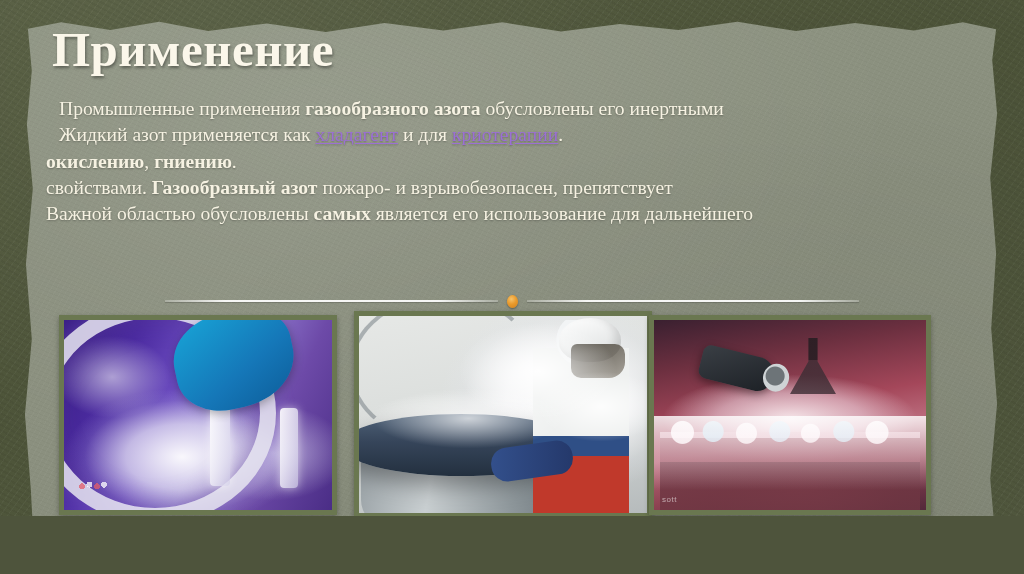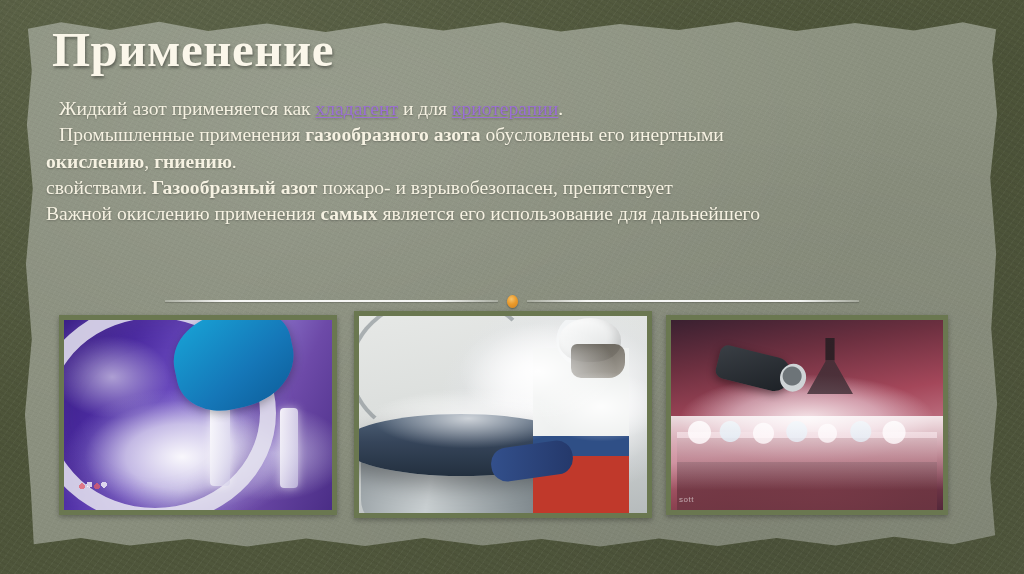--- a/index.html
+++ b/index.html
@@ -7,21 +7,21 @@
   html, body {
     width:1024px; height:574px;
     overflow:hidden;
     background:#4e543c;
     font-family:"Liberation Serif", serif;
   }
 
   
   .slide {
     position:relative;
-    width:1024px; height:574px;
+    width:1024px; height:516px;
     background:
       radial-gradient(circle at 22% 14%, rgba(255,255,255,.045), transparent 48%),
       radial-gradient(circle at 78% 82%, rgba(0,0,0,.10), transparent 55%),
       linear-gradient(160deg,#575e42 0%,#4d5439 45%,#545b40 100%);
     overflow:hidden;
     padding-left:8px;
   }
   
   .slide::before{
     content:"";
@@ -226,21 +226,21 @@
   .vapor {
     position:absolute; inset:0;
     background:
       radial-gradient(ellipse 38% 34% at 62% 28%, rgba(255,255,255,.95), transparent 72%),
       radial-gradient(ellipse 30% 24% at 84% 46%, rgba(255,255,255,.85), transparent 74%),
       radial-gradient(ellipse 44% 20% at 38% 52%, rgba(255,255,255,.72), transparent 76%);
     pointer-events:none;
   }
 
   
-  #photo3 { left:666px; top:315px; width:282px; height:200px; }
+  #photo3 { left:649px; top:315px; width:282px; height:200px; }
   .p3 {
     background:
       radial-gradient(ellipse 60% 30% at 50% 52%, rgba(255,248,250,.88) 0%, rgba(245,225,235,.55) 45%, transparent 78%),
       radial-gradient(ellipse 50% 40% at 55% 88%, rgba(190,90,110,.55), transparent 72%),
       linear-gradient(170deg,#3a2030 0%,#6d3040 22%,#a4475a 46%,#b9697a 60%,#8e4352 78%,#53283a 100%);
   }
   .bar {
     position:absolute; left:6px; top:112px; right:6px; height:86px;
     background:linear-gradient(180deg, rgba(225,185,195,.75) 0 6px, rgba(150,78,92,.78) 6px 30px, rgba(110,54,66,.85) 30px 100%);
   }
@@ -289,29 +289,29 @@
 <body>
 
 <div class="slide">
   <div class="page"></div>
 
   <div class="content">
 
     <div class="title">Применение</div>
 
     <div class="body">
+      <p class="ind"><span> Промышленные применения </span><b>газообразного азота</b><span> обусловлены его инертными</span></p>
+
       <p class="ind"><span> Жидкий азот применяется как </span><a class="lnk" href="#">хладагент</a><span> и для </span><a class="lnk" href="#">криотерапии</a><span>.</span></p>
 
-      <p class="ind"><span> Промышленные применения </span><b>газообразного азота</b><span> обусловлены его инертными</span></p>
-
       <p><b>окислению</b><span>, </span><b>гниению</b><span>.</span></p>
 
       <p><span>свойствами. </span><b>Газообразный азот</b><span> пожаро- и взрывобезопасен, препятствует</span></p>
 
-      <p><span>Важной окислению применения </span><b>самых</b><span> является его использование для дальнейшего</span></p>
+      <p><span>Важной областью обусловлены </span><b>самых</b><span> является его использование для дальнейшего</span></p>
 
     </div>
 
     <div class="divider">
       <div class="rule"></div>
       <div class="dot"></div>
       <div class="rule"></div>
     </div>
 
     <div class="photos">

